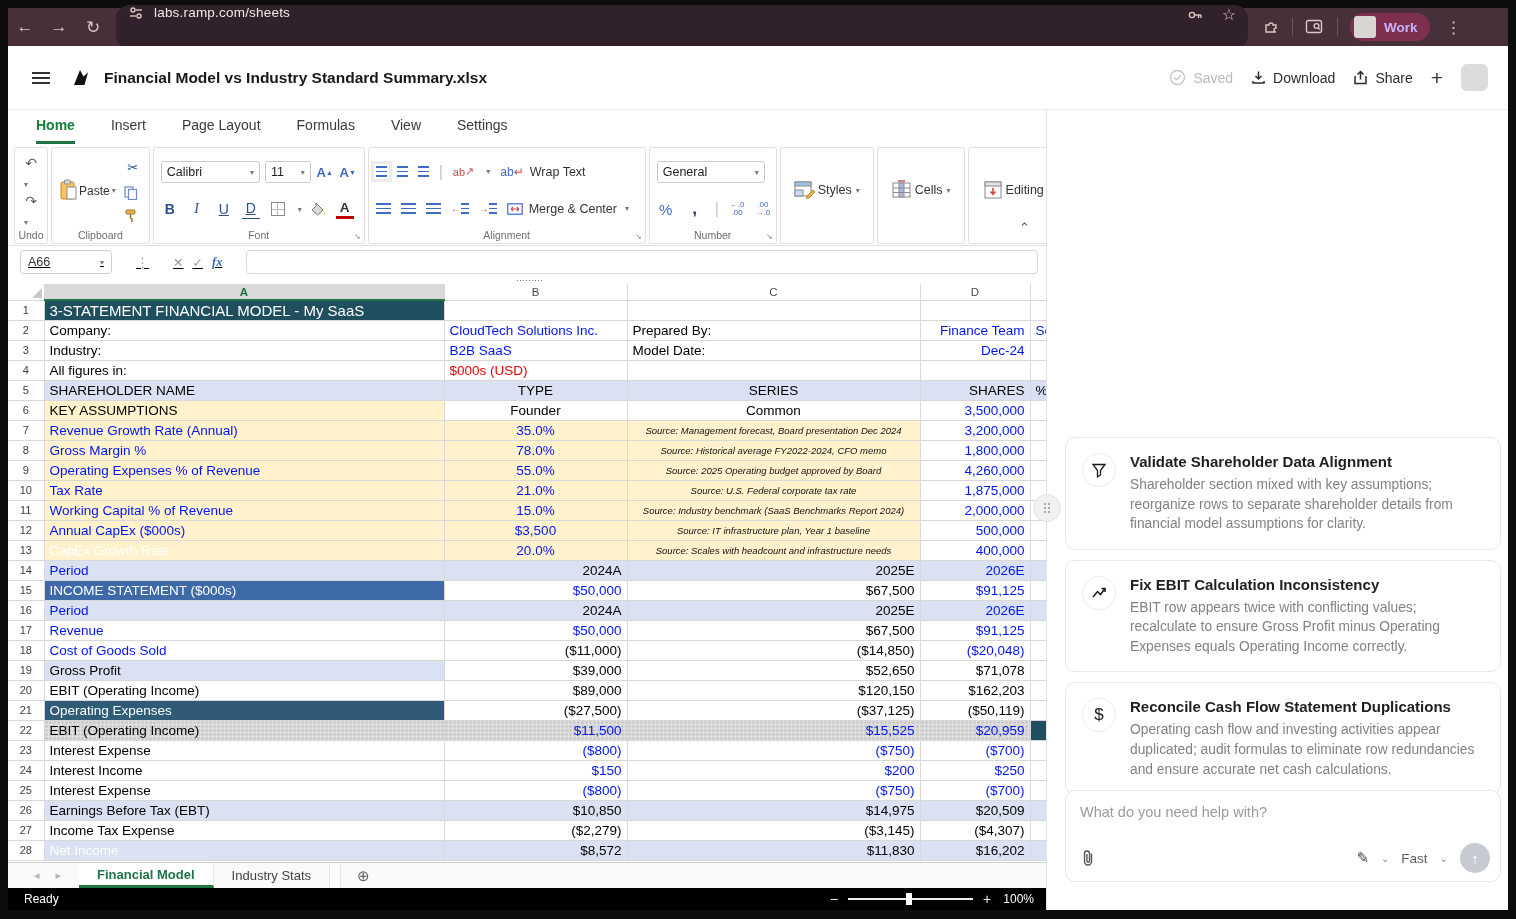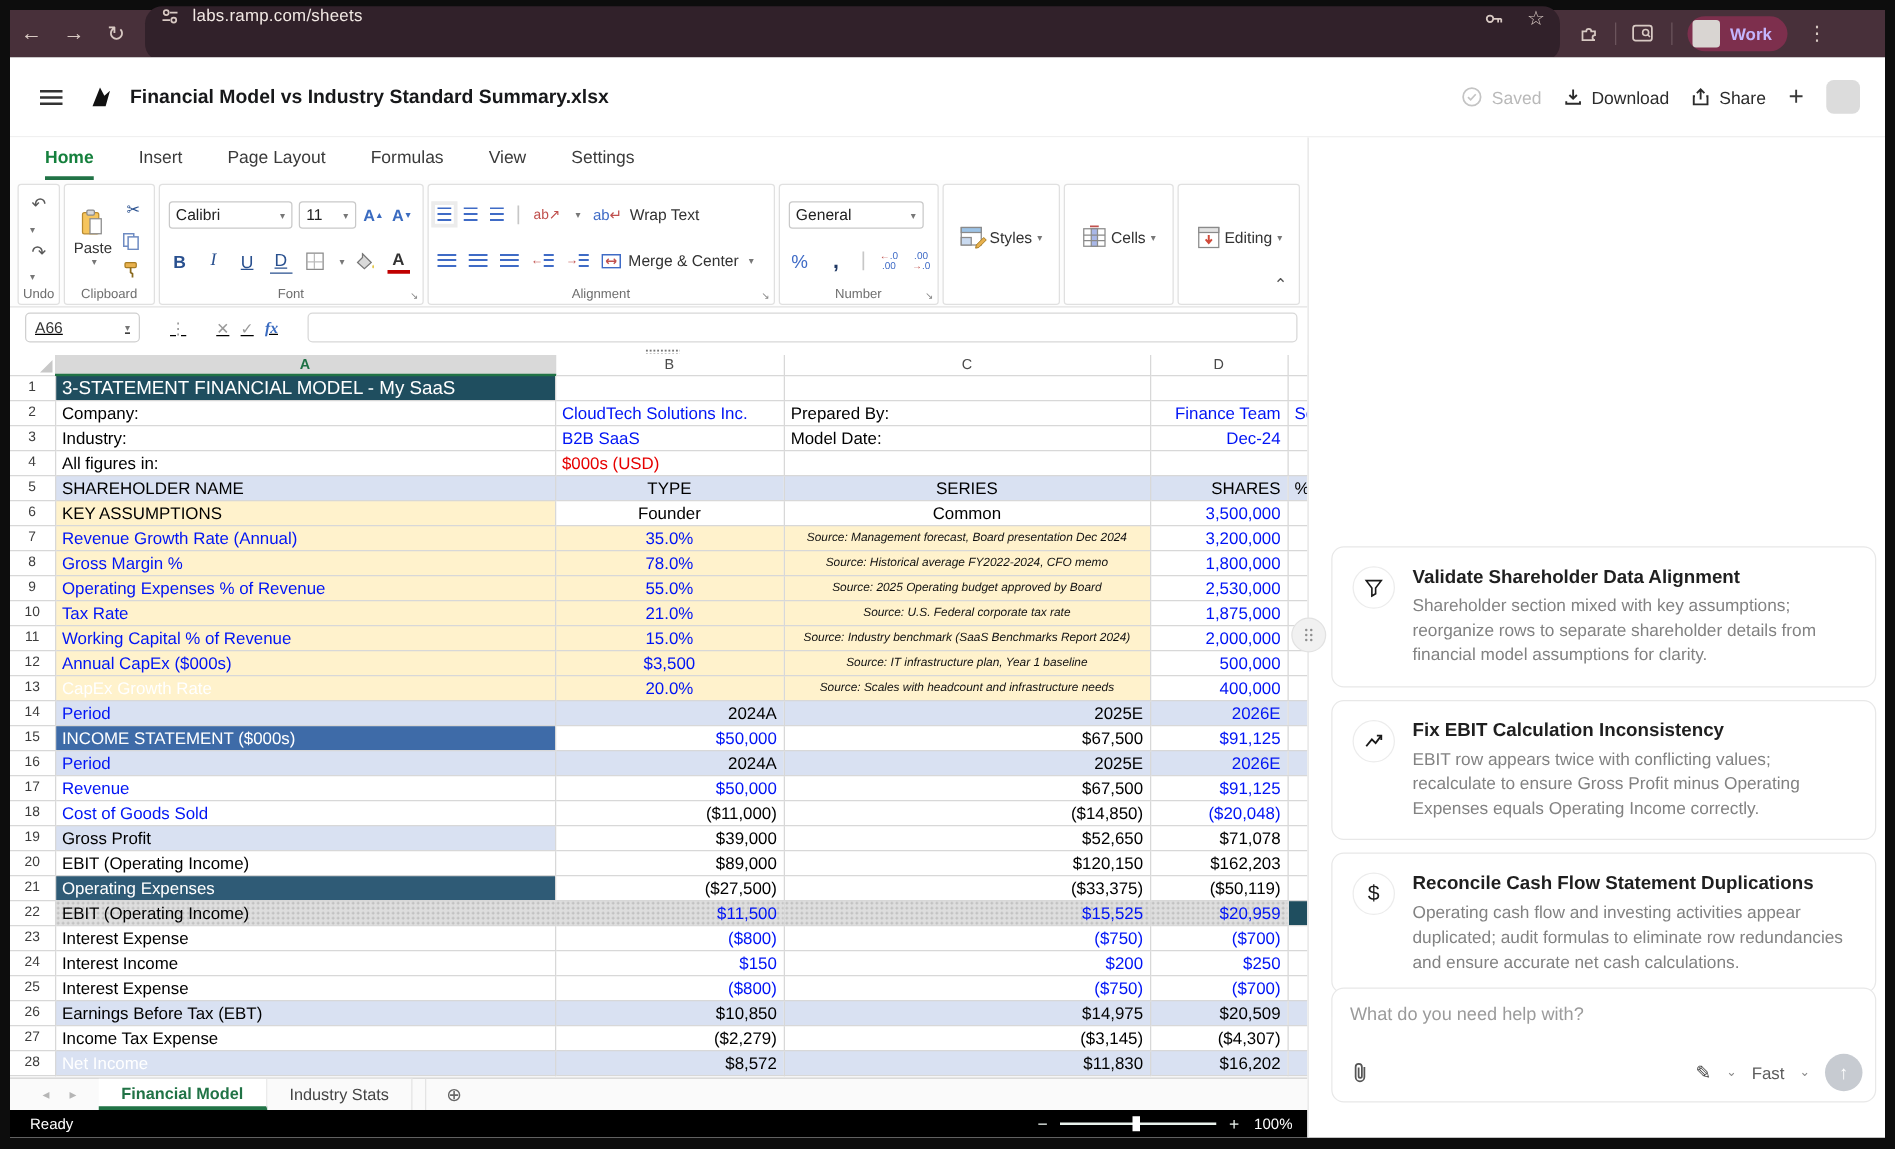--- a/index.html
+++ b/index.html
@@ -39,21 +39,21 @@
   .ribbon-tabs { height:34px; display:flex; align-items:flex-end; gap:36px; padding:0 0 0 28px; background:#fff; }
   .rtab { font-size:14px; color:#3a3a3a; padding-bottom:8px; border-bottom:3px solid transparent; cursor:pointer; }
   .rtab.active { font-weight:bold; color:#15803d; border-bottom-color:#217346; }
   .ribbon { height:102px; background:#fdfdfd; border-bottom:1px solid #e2e2e2; display:flex; align-items:stretch; padding:3px 4px 1px 6px; position:relative; }
   .rgroup { position:relative; background:#fff; border:1px solid #e0e0e0; border-radius:3px; margin-right:3px; padding:5px 7px 16px 7px; display:flex; align-items:center; }
   .rgroup-label { position:absolute; bottom:2px; left:0; right:0; text-align:center; font-size:10.5px; color:#6e6e6e; }
   .launcher { position:absolute; right:3px; bottom:2px; font-size:8px; color:#8a8a8a; cursor:pointer; }
   .two-rows { display:flex; flex-direction:column; justify-content:space-around; height:100%; }
   .icbtn { display:inline-flex; align-items:center; justify-content:center; min-width:18px; height:20px; cursor:pointer; font-size:14px; color:#5a5a5a; }
   .dd { font-size:8px; color:#777; margin-left:2px; cursor:pointer; }
-  .paste { display:flex; flex-direction:column; align-items:center; justify-content:center; margin-right:8px; cursor:pointer; }
+  .paste { display:flex; align-items:center; justify-content:center; margin-right:8px; cursor:pointer; }
   .paste .lbl { font-size:12px; color:#333; margin-top:2px; }
   .combo { display:flex; align-items:center; justify-content:space-between; border:1px solid #c9c9c9; border-radius:3px; height:22px; padding:0 5px; font-size:12.5px; color:#222; background:#fff; cursor:pointer; }
   .fontline { display:flex; align-items:center; gap:5px; }
   .glyph-b { font-weight:bold; color:#29508f; font-size:14px; }
   .glyph-i { font-style:italic; font-family:"Liberation Serif",serif; color:#29508f; font-size:14px; }
   .glyph-u { text-decoration:underline; color:#29508f; font-size:14px; }
   .glyph-d { text-decoration:underline; color:#29508f; font-size:14px; border-bottom:1px solid #29508f; line-height:13px; }
   .acolor { font-size:13.5px; font-weight:bold; color:#333; border-bottom:3px solid #c00000; line-height:14px; }
   .agrow { font-size:13px; font-weight:bold; color:#3a6bc0; }
   .agrow sup { font-size:7px; }
@@ -502,21 +502,21 @@
                 <td class="cell bl ctr cream">78.0%</td>
                 <td class="cell src cream">Source: Historical average FY2022-2024, CFO memo</td>
                 <td class="cell bl rt">1,800,000</td>
                 <td class="cell "></td>
               </tr>
               <tr>
                 <td class="rowno">9</td>
                 <td class="cell bl lt cream">Operating Expenses % of Revenue</td>
                 <td class="cell bl ctr cream">55.0%</td>
                 <td class="cell src cream">Source: 2025 Operating budget approved by Board</td>
-                <td class="cell bl rt">2,530,000</td>
+                <td class="cell bl rt">4,260,000</td>
                 <td class="cell "></td>
               </tr>
               <tr>
                 <td class="rowno">10</td>
                 <td class="cell bl lt cream">Tax Rate</td>
                 <td class="cell bl ctr cream">21.0%</td>
                 <td class="cell src cream">Source: U.S. Federal corporate tax rate</td>
                 <td class="cell bl rt">1,875,000</td>
                 <td class="cell "></td>
               </tr>
@@ -597,21 +597,21 @@
                 <td class="cell bk b lt">EBIT (Operating Income)</td>
                 <td class="cell bk b rt">$89,000</td>
                 <td class="cell bk b rt">$120,150</td>
                 <td class="cell bk b rt">$162,203</td>
                 <td class="cell "></td>
               </tr>
               <tr>
                 <td class="rowno">21</td>
                 <td class="cell slate wh b lt">Operating Expenses</td>
                 <td class="cell bk rt">($27,500)</td>
-                <td class="cell bk rt">($33,375)</td>
+                <td class="cell bk rt">($37,125)</td>
                 <td class="cell bk rt">($50,119)</td>
                 <td class="cell "></td>
               </tr>
               <tr>
                 <td class="rowno">22</td>
                 <td class="cell bk b lt greydot">EBIT (Operating Income)</td>
                 <td class="cell bl b rt greydot">$11,500</td>
                 <td class="cell bl b rt greydot">$15,525</td>
                 <td class="cell bl b rt greydot">$20,959</td>
                 <td class="cell dkblue"></td>

